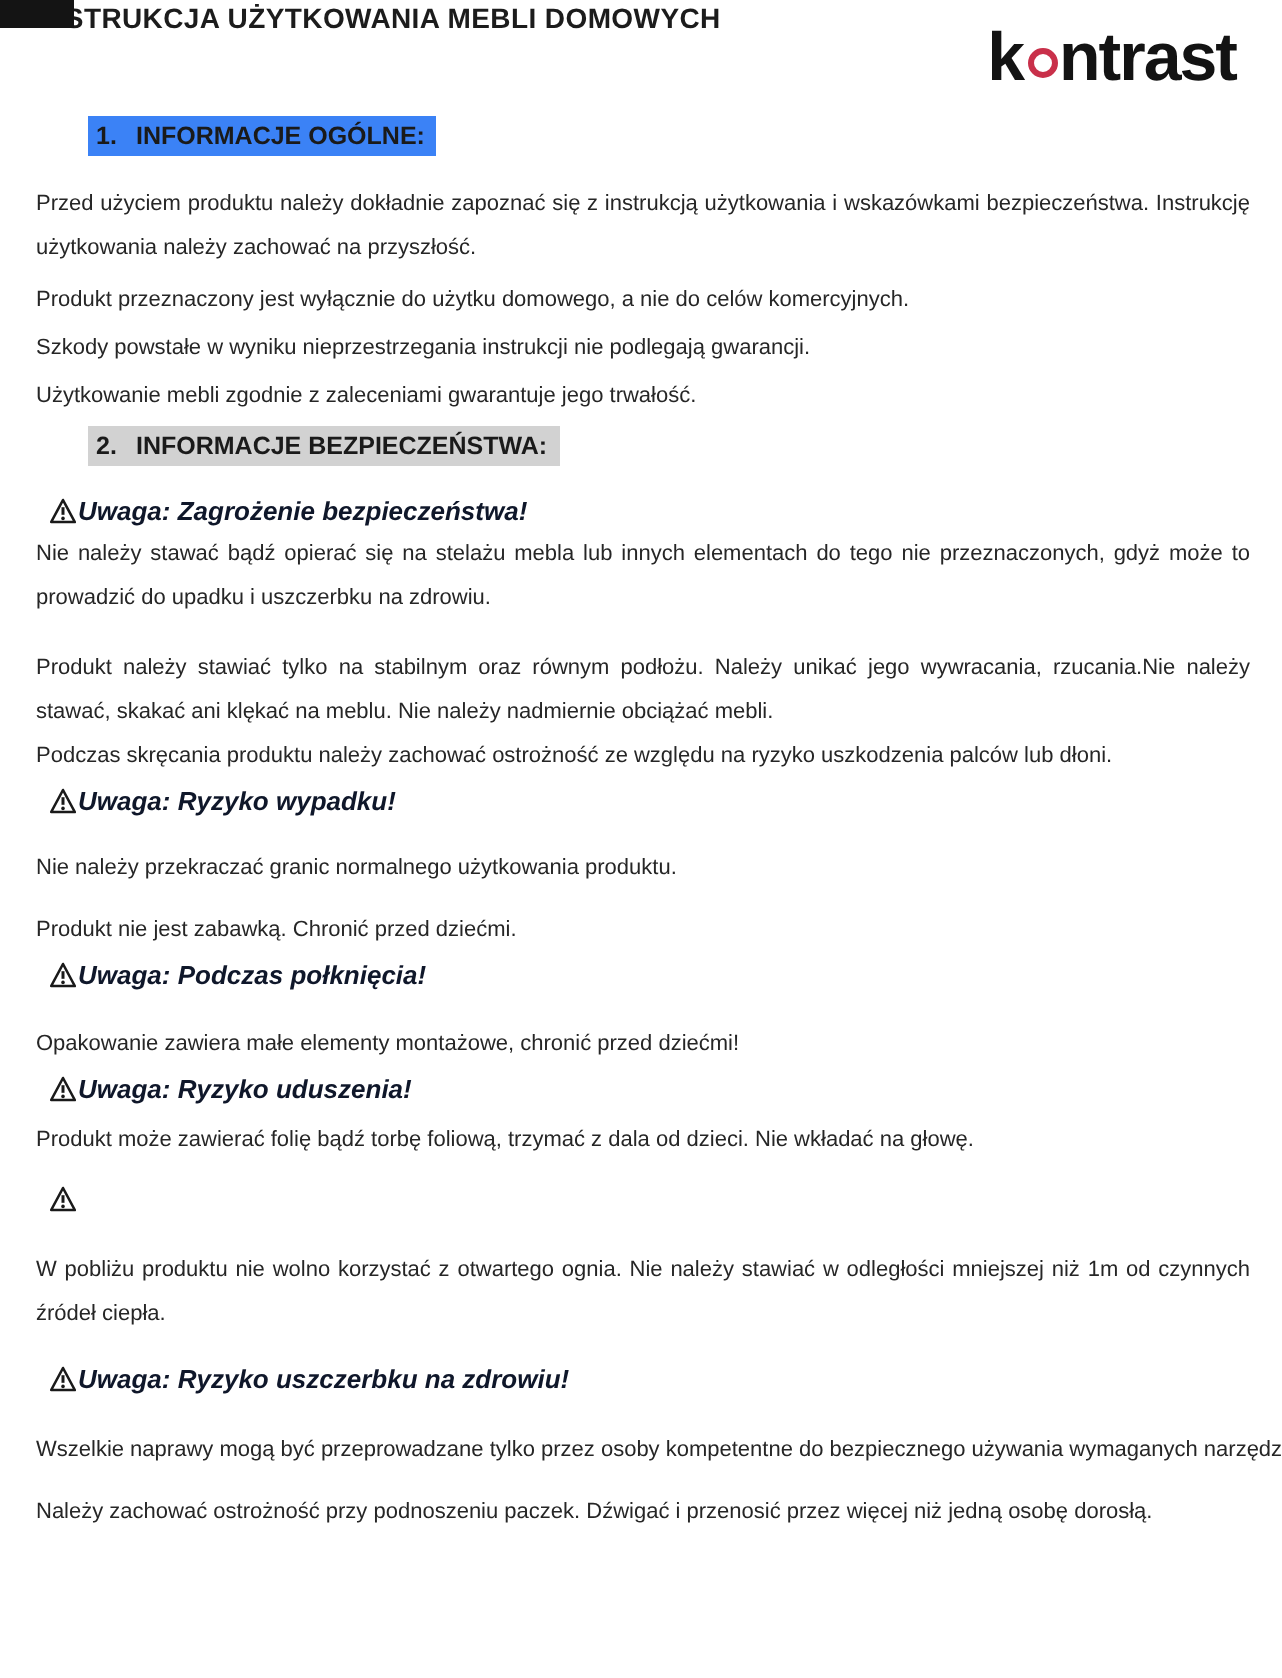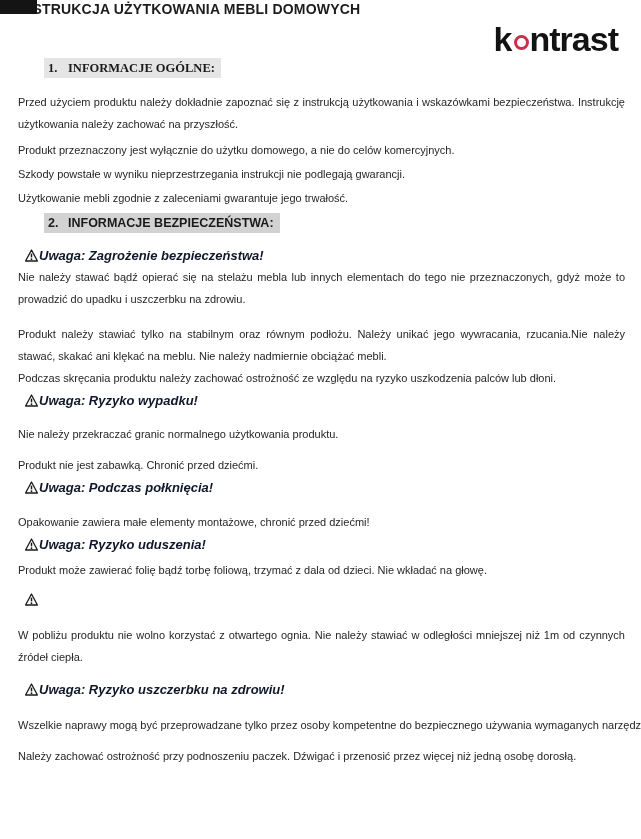--- a/index.html
+++ b/index.html
@@ -15,21 +15,21 @@
     padding: 0 16px 0 18px;
   }
   .scan-mark {
     position: absolute;
     left: 0; top: 0;
     width: 37px; height: 14px;
     background: #141414;
   }
   .logo {
     position: absolute;
-    top: 20px; right: 23px;
+    top: 10px; right: 23px;
     font-size: 34px;
     font-weight: bold;
     letter-spacing: -1px;
     color: #131313;
     line-height: 38px;
     white-space: nowrap;
   }
   .logo .ring {
     display: inline-block;
     width: 15px; height: 15px;
@@ -84,21 +84,21 @@
 <body>
 
 <div class="page">
 
   <div class="scan-mark"></div>
 
   <div class="logo"><span>k</span><span class="ring" style="border-color: rgb(201, 48, 74);"></span><span>ntrast</span></div>
 
   <h1 class="title">INSTRUKCJA UŻYTKOWANIA MEBLI DOMOWYCH</h1>
 
-  <div class="sec-heading" style="margin-top: 40px; background-color: #e5e5e5; font-family: Liberation Serif, serif;">
+  <div class="sec-heading" style="margin-top: 40px; background-color: #3b82f6;">
     <span class="sec-num">1.</span>
       <span>INFORMACJE OGÓLNE:</span>
   </div>
 
   <p class="para just" style="margin-top:13px">Przed użyciem produktu należy dokładnie zapoznać się z instrukcją użytkowania i wskazówkami bezpieczeństwa. Instrukcję użytkowania należy zachować na przyszłość.</p>
   <p class="para nowrap" style="margin-top:4px">Produkt przeznaczony jest wyłącznie do użytku domowego, a nie do celów komercyjnych.</p>
   <p class="para nowrap" style="margin-top:2px">Szkody powstałe w wyniku nieprzestrzegania instrukcji  nie podlegają gwarancji.</p>
   <p class="para nowrap" style="margin-top:2px">Użytkowanie mebli zgodnie z zaleceniami gwarantuje jego trwałość.</p>
 
   <div class="sec-heading" style="margin-top: 4px; background-color: rgb(210, 210, 210);">

